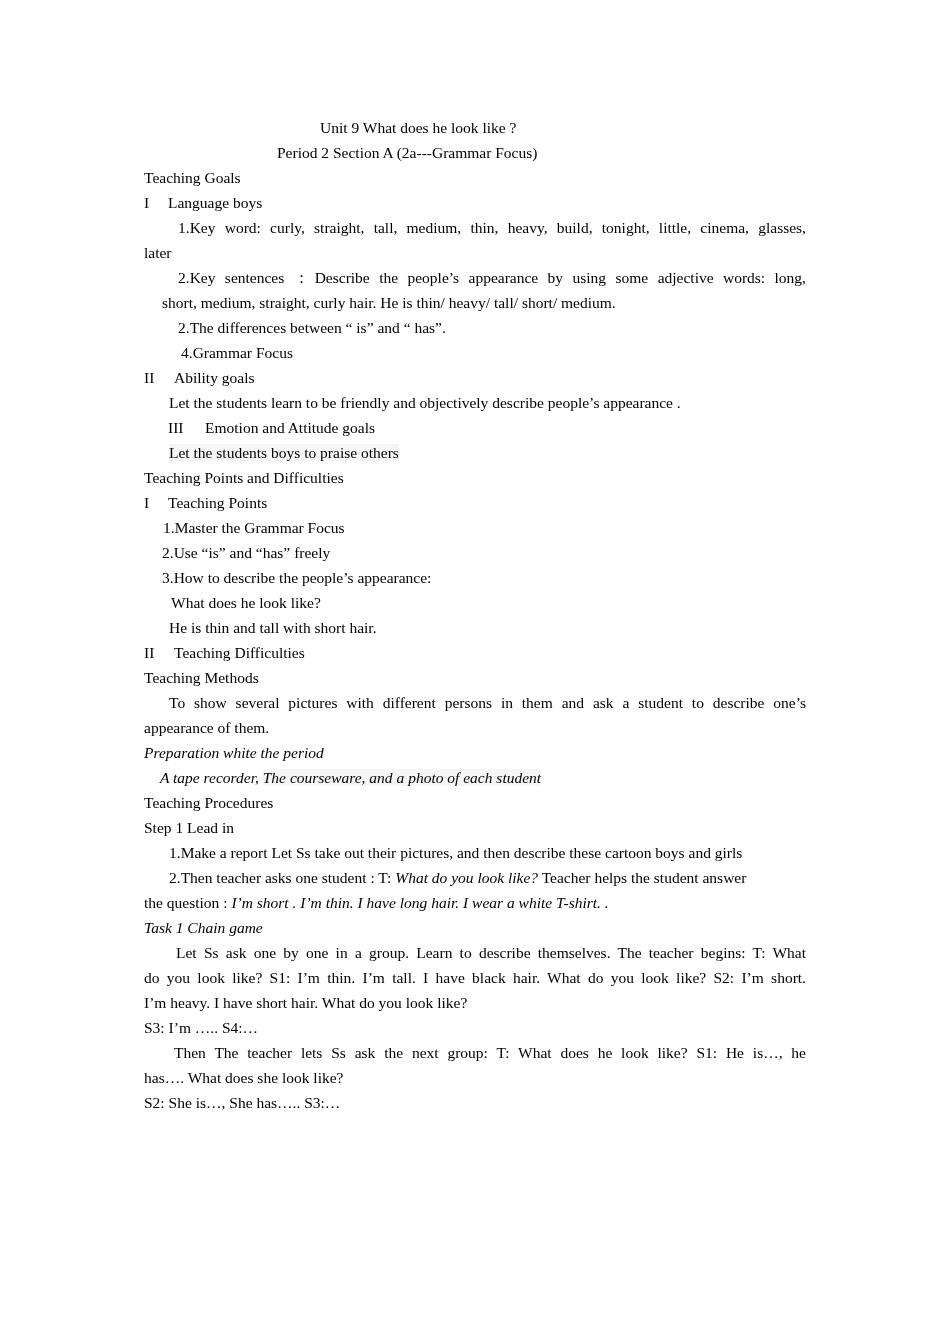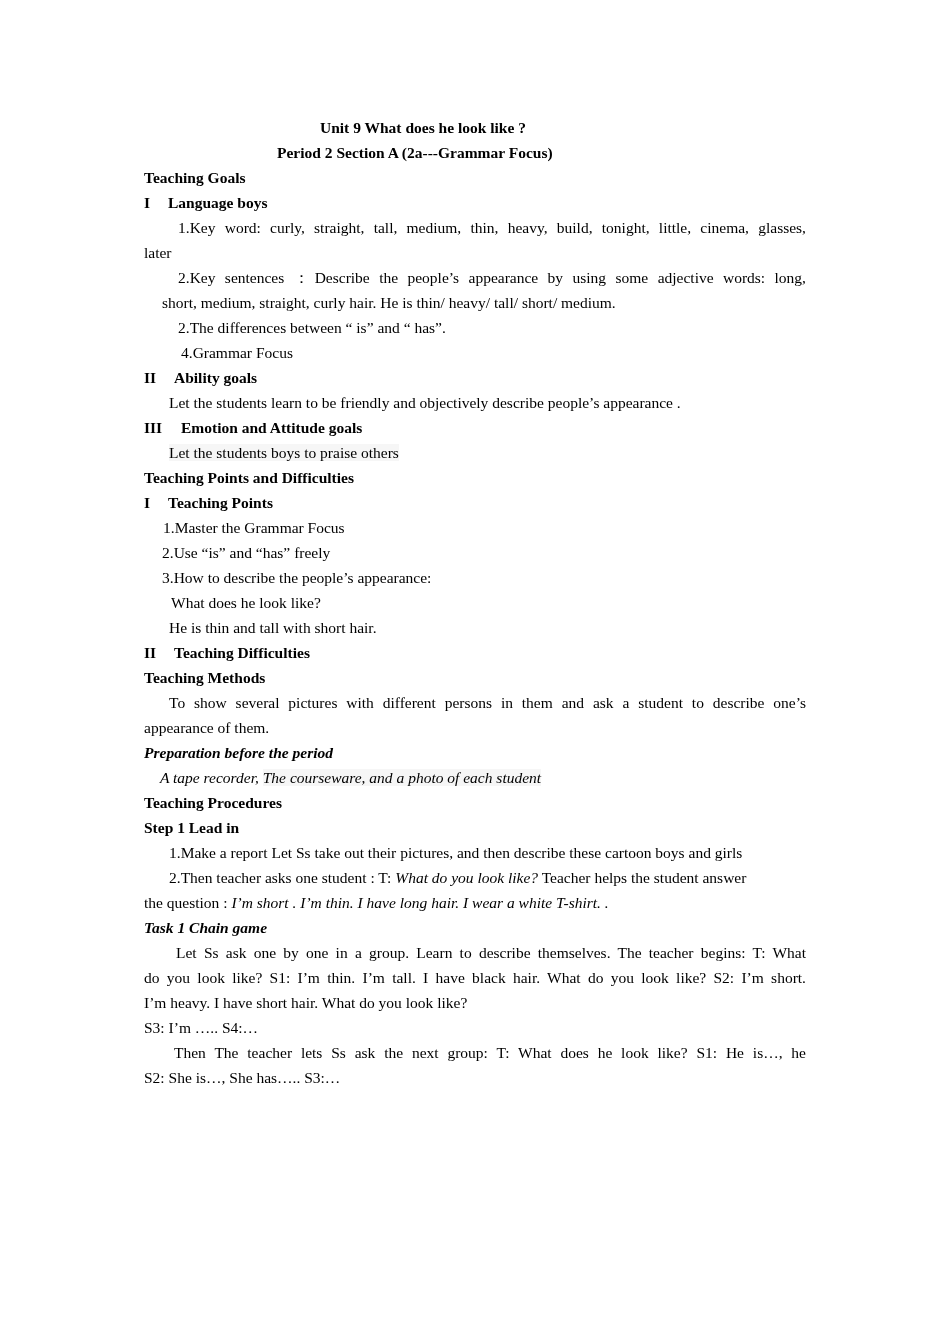--- a/index.html
+++ b/index.html
@@ -1,25 +1,25 @@
 <!DOCTYPE html>
 <html><head>
   <meta charset="utf-8">
   <style>
     html, body { margin: 0; padding: 0; background: #ffffff; }
     body { width: 950px; height: 1344px; position: relative; overflow: hidden;
            font-family: "Liberation Serif", "DejaVu Serif", serif; color: #000; font-size: 15.5px; }
     .page { position: absolute; left: 144px; top: 115px; width: 662px; }
     .line { position: relative; height: 25px; line-height: 25px; white-space: nowrap; }
     .just { text-align: justify; text-align-last: justify; white-space: normal; height: 25px; overflow: hidden; }
-    .b { font-weight: bold; }
+    .b { font-weight: normal; }
     .i { font-style: italic; }
     .hl { background: #f6f6f6; }
     .roman { display: inline-block; width: 24px; }
-    .roman3 { display: inline-block; width: 37px; }
+    .roman3 { display: inline-block; width: 37px; margin-left: 24px; }
     .roman2 { display: inline-block; width: 30px; }
   </style>
 </head>
 <body>
 
 <div class="page">
   <div class="line b" style="padding-left:176px">Unit 9 What does he look like ?</div>
   <div class="line b" style="padding-left:133px">Period 2 Section  A  (2a---Grammar Focus)</div>
 
   <div class="line b">Teaching  Goals</div>
@@ -44,29 +44,30 @@
   <div class="line" style="padding-left:18px">3.How to describe the people’s appearance:</div>
   <div class="line" style="padding-left:27px">What does he look like?</div>
   <div class="line" style="padding-left:25px">He is thin and tall with short hair.</div>
 
   <div class="line b"><span class="roman2">II</span><span>Teaching Difficulties</span></div>
 
   <div class="line b">Teaching Methods</div>
   <div class="line just" style="padding-left:25px">To show several pictures with different persons in them and ask a student to describe one’s</div>
   <div class="line">appearance of them.</div>
 
-  <div class="line b i">Preparation before the period</div>
+  <div class="line b i">Preparation white the period</div>
   <div class="line i" style="padding-left:16px"><span>A tape recorder,  </span><span class="hl">The courseware, and </span> <span class="hl">a photo of each student</span></div>
 
   <div class="line b">Teaching Procedures</div>
   <div class="line b">Step 1  Lead in</div>
   <div class="line" style="padding-left:25px">1.Make a report    Let Ss take out their pictures, and then describe these cartoon boys and girls</div>
   <div class="line" style="padding-left:25px"><span>2.Then teacher asks one student : T:  </span><span class="i">What do you look like?</span><span>  Teacher helps the student answer</span></div>
   <div class="line"><span>the question :  </span><span class="i">I’m short . I’m thin. I have long hair. I wear a white T-shirt. .</span></div>
 
   <div class="line b i">Task  1    Chain game</div>
   <div class="line just" style="padding-left:32px">Let Ss ask one by one in a group. Learn to describe themselves.  The teacher begins:    T: What</div>
   <div class="line just">do you look like? S1: I’m thin. I’m tall. I have black hair. What do you look like? S2: I’m short.</div>
   <div class="line">I’m heavy. I have short hair.    What do you look like?</div>
   <div class="line">S3: I’m …..    S4:…</div>
   <div class="line just" style="padding-left:30px">Then The teacher lets Ss ask the next group: T: What does he look like?    S1: He is…, he</div>
+  <div class="line">has….    What does she look like?</div>
   <div class="line">S2: She is…, She has…..        S3:…</div>
 </div>
 
 </body></html>

